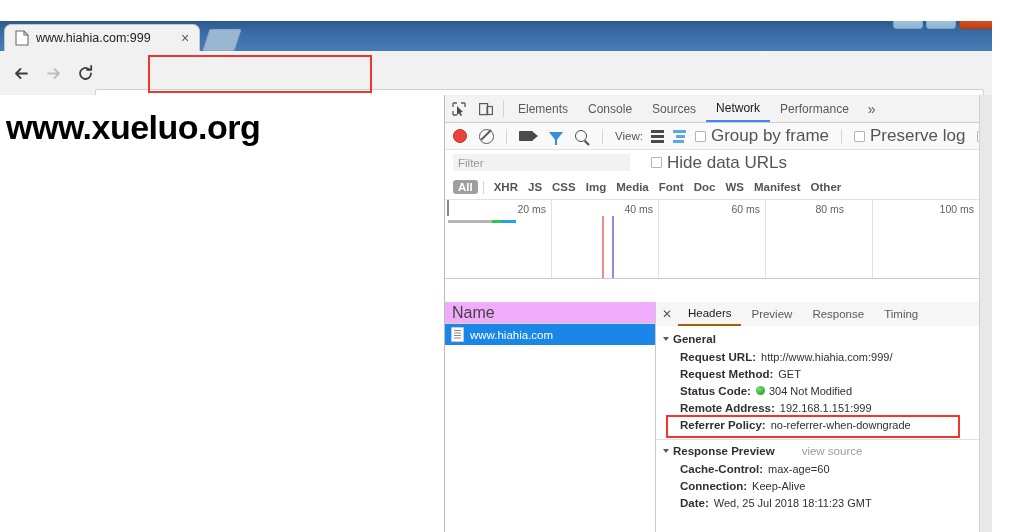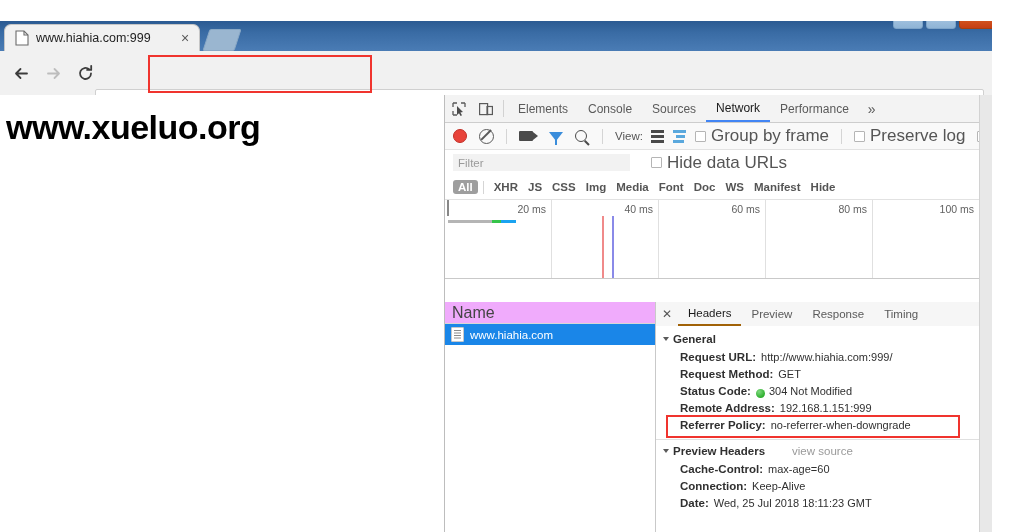--- a/index.html
+++ b/index.html
@@ -397,21 +397,21 @@
     border-top: 3.5px solid transparent;
     border-bottom: 3.5px solid transparent;
     transform: rotate(90deg);
     flex: none;
   }
   .viewsrc { font-weight: normal; color: #9a9a9a; margin-left: 22px; font-size: 11.5px; }
   .kv {
     padding: 2.5px 0 2.5px 24px;
     font-size: 11.5px;
     white-space: nowrap;
-    display: flex; align-items: flex-end;
+    display: flex; align-items: flex-start;
   }
   .kv .k { font-weight: bold; color: #303030; }
   .kv .v {
     font-family: Liberation Sans, sans-serif;
     font-size: 11px; color: #303030; margin-left: 5px;
   }
   .status-dot {
     width: 9px; height: 9px; border-radius: 50%;
     background: radial-gradient(circle at 35% 30%, #7fd97f, #0a9c0a);
     display: inline-block; margin: 0 4px 0 5px; flex: none;
@@ -592,36 +592,36 @@
       <span class="types-sep"></span>
       <span class="type-chip">XHR</span>
       <span class="type-chip">JS</span>
       <span class="type-chip">CSS</span>
       <span class="type-chip">Img</span>
       <span class="type-chip">Media</span>
       <span class="type-chip">Font</span>
       <span class="type-chip">Doc</span>
       <span class="type-chip">WS</span>
       <span class="type-chip">Manifest</span>
-      <span class="type-chip">Hide</span>
+      <span class="type-chip">Other</span>
     </div>
 
     <div class="overview">
       <div class="ov-cursor"></div>
 
       <div class="ov-gridline" style="left:106px"></div>
       <div class="ov-gridline" style="left:213px"></div>
       <div class="ov-gridline" style="left:320px"></div>
       <div class="ov-gridline" style="left:427px"></div>
       <div class="ov-gridline" style="left:534px"></div>
 
       <div class="ov-label" style="left:104px">20 ms</div>
       <div class="ov-label" style="left:211px">40 ms</div>
       <div class="ov-label" style="left:318px">60 ms</div>
-      <div class="ov-label" style="left:425px">80 ms</div>
+      <div class="ov-label" style="left:402px">80 ms</div>
       <div class="ov-label" style="left:532px">100 ms</div>
 
       <div class="ov-bar" style="left:3px;width:44px;background:#b5b5b5"></div>
       <div class="ov-bar" style="left:47px;width:9px;background:#35c44a"></div>
       <div class="ov-bar" style="left:56px;width:15px;background:#1aa3f0"></div>
 
       <div class="ov-event" style="left:157px;background:#f08a8a"></div>
       <div class="ov-event" style="left:167px;background:#8a8ae8"></div>
     </div>
 
@@ -669,21 +669,21 @@
           </div>
           <div class="kv">
             <span class="k">Referrer Policy:</span>
             <span class="v">no-referrer-when-downgrade</span>
           </div>
 
           <div class="sec-divider"></div>
 
           <div class="sec-title">
             <span class="tri"></span>
-            <span>Preview Headers</span>
+            <span>Response Preview</span>
             <span class="viewsrc">view source</span>
           </div>
 
           <div class="kv">
             <span class="k">Cache-Control:</span>
             <span class="v">max-age=60</span>
           </div>
           <div class="kv">
             <span class="k">Connection:</span>
             <span class="v">Keep-Alive</span>

